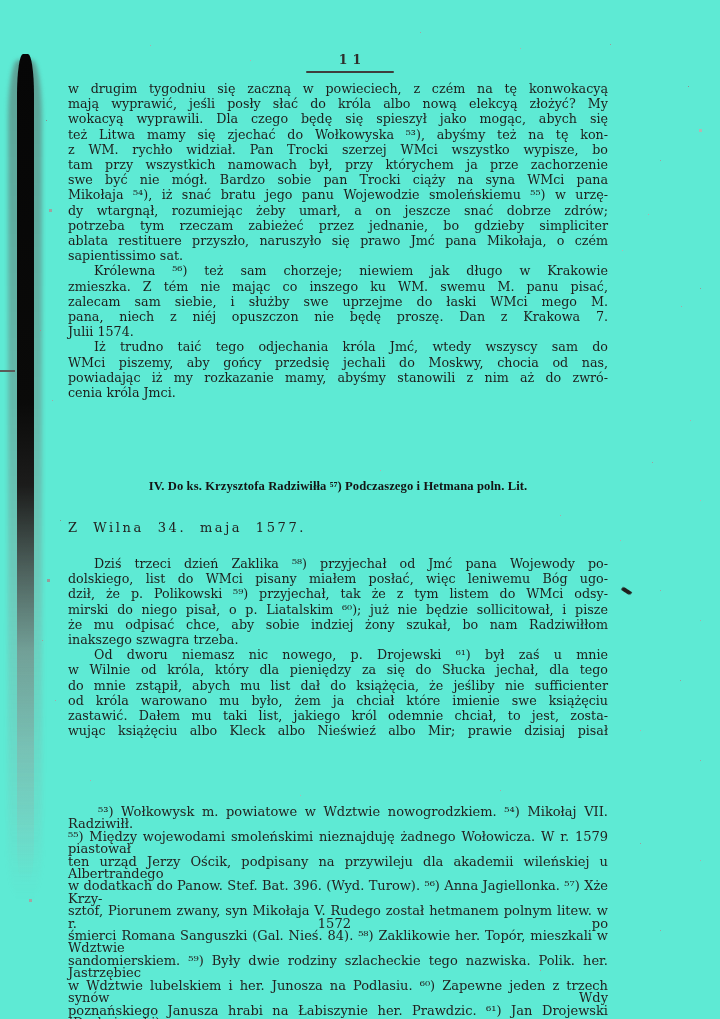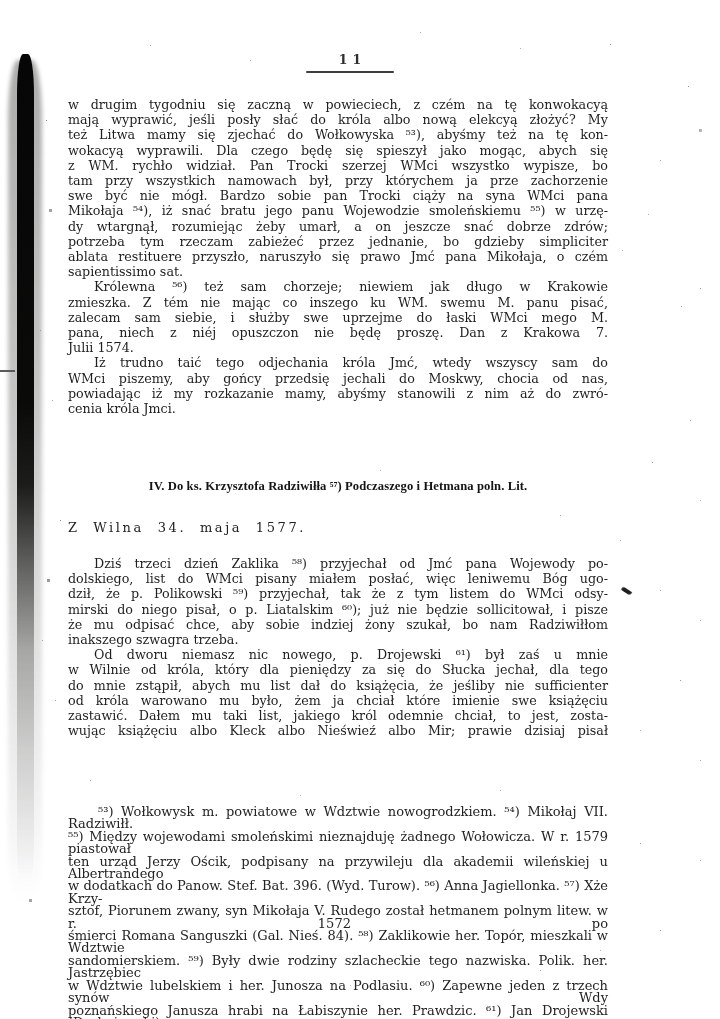--- a/index.html
+++ b/index.html
@@ -1,19 +1,19 @@
 <!DOCTYPE html>
 <html><head>
 <meta charset="utf-8">
 <style>
   html,body{margin:0;padding:0;background:#e8e8e6;}
   .page{
     position:relative;
     width:720px;height:1019px;
-    background:#ffffff;
+    background:#5eead4;
     overflow:hidden;
     font-family:"DejaVu Serif","Liberation Serif",serif;
     color:#1e1e1c;
   }
   
   .gutter{
     position:absolute;left:17px;top:54px;width:17px;height:830px;
     background:linear-gradient(to bottom,
       #060606 0%,#0a0a09 42%,#1c1c1b 52%,
       rgba(70,70,68,.8) 62%,rgba(120,120,118,.55) 72%,
@@ -52,21 +52,21 @@
   }
   
   .pagehead{position:absolute;left:303px;top:52px;width:94px;text-align:center;}
   .pagenum{
     font-size:12.5px;font-weight:bold;letter-spacing:5px;color:#2e2e2c;
     padding-left:5px; 
   }
   .pagerule{margin:4px auto 0 auto;width:88px;border-top:2px solid #3e3e3c;border-radius:2px;filter:blur(.3px);}
   
   .col{position:absolute;left:68px;width:540px;}
-  .block1{top:97px;font-size:12.7px;line-height:15.2px;}
+  .block1{top:81px;font-size:12.7px;line-height:15.2px;}
   .block2{top:556px;font-size:12.7px;line-height:15.2px;}
   .para{margin:0;}
   .para .line{text-align:justify;text-align-last:justify;white-space:normal;}
   .para:not(.cont) .line:last-child{text-align-last:left;}
   .para.indent .line:first-child{text-indent:26px;}
   .heading{
     top:478px;text-align:center;
     font-family:Liberation Serif, serif;
     font-weight:700;font-size:12.6px;line-height:16px;color:#141414;
     letter-spacing:.1px;
@@ -93,22 +93,22 @@
 
   <div class="pagehead">
     <div class="pagenum">11</div>
     <div class="pagerule"></div>
   </div>
 
   <div class="col block1">
     <div class="para">
         <div class="line">w drugim tygodniu się zaczną w powieciech, z czém na tę konwokacyą</div>
         <div class="line">mają wyprawić, jeśli posły słać do króla albo nową elekcyą złożyć? My</div>
+        <div class="line">wokacyą wyprawili. Dla czego będę się spieszył jako mogąc, abych się</div>
         <div class="line">też Litwa mamy się zjechać do Wołkowyska ⁵³), abyśmy też na tę kon-</div>
-        <div class="line">wokacyą wyprawili. Dla czego będę się spieszył jako mogąc, abych się</div>
         <div class="line">z WM. rychło widział. Pan Trocki szerzej WMci wszystko wypisze, bo</div>
         <div class="line">tam przy wszystkich namowach był, przy którychem ja prze zachorzenie</div>
         <div class="line">swe być nie mógł. Bardzo sobie pan Trocki ciąży na syna WMci pana</div>
         <div class="line">Mikołaja ⁵⁴), iż snać bratu jego panu Wojewodzie smoleńskiemu ⁵⁵) w urzę-</div>
         <div class="line">dy wtargnął, rozumiejąc żeby umarł, a on jeszcze snać dobrze zdrów;</div>
         <div class="line">potrzeba tym rzeczam zabieżeć przez jednanie, bo gdzieby simpliciter</div>
         <div class="line">ablata restituere przyszło, naruszyło się prawo Jmć pana Mikołaja, o czém</div>
         <div class="line">sapientissimo sat.</div>
       </div>
     <div class="para indent">

